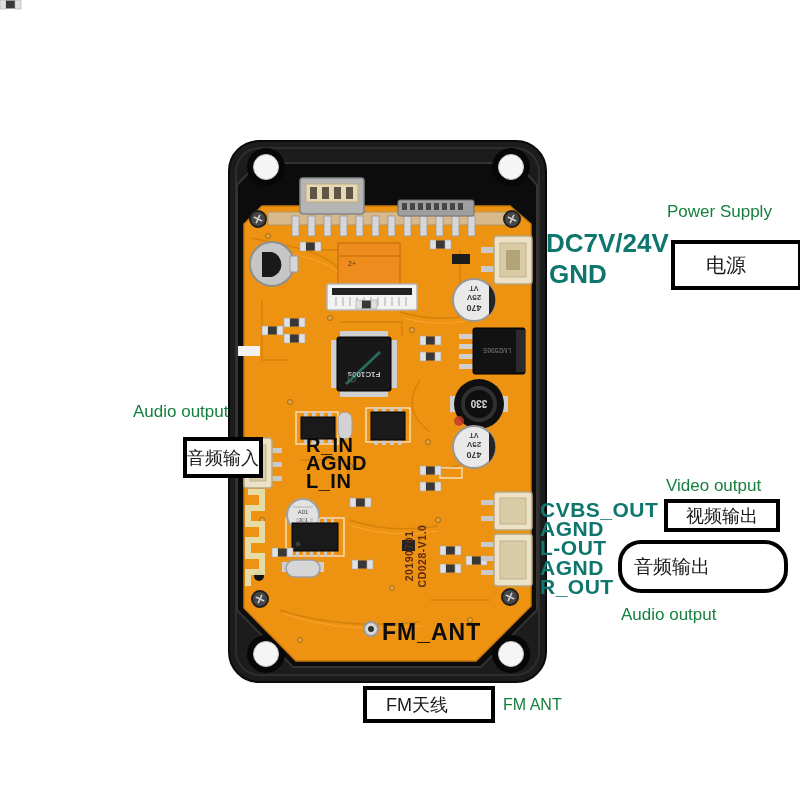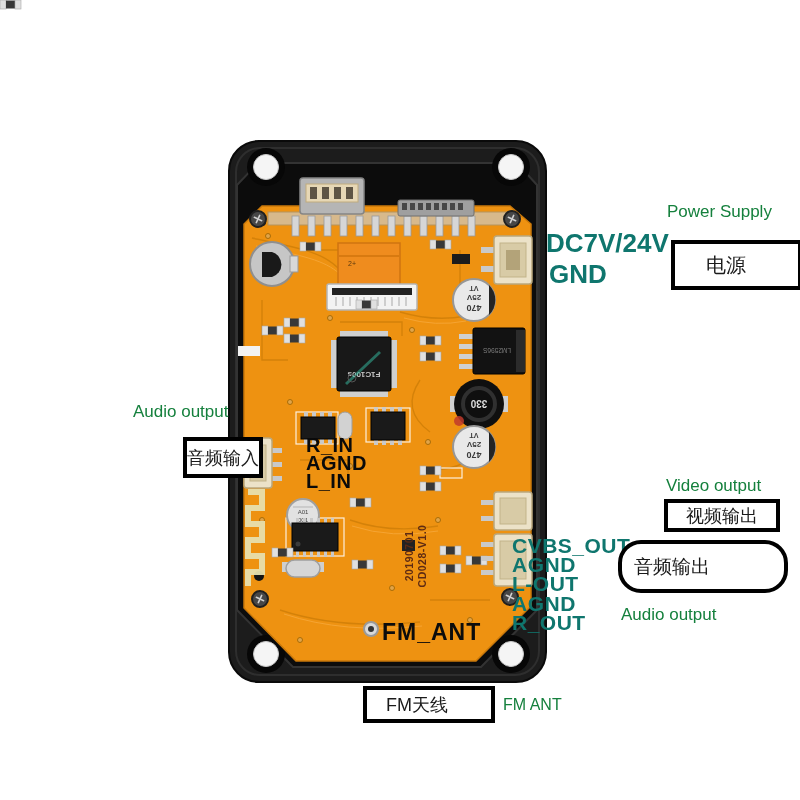--- a/index.html
+++ b/index.html
@@ -400,21 +400,21 @@
   <div class="lbl" style="left:133px;top:402px;">Audio output</div>
   <div class="box center" style="left:145px;top:437px;width:72px;height:33px;margin-left:38px;">
     <span>音频输入</span>
   </div>
 
   <div class="lbl" style="left:666px;top:476px;">Video output</div>
   <div class="box center" style="left:664px;top:499px;width:108px;height:25px;text-align:center;">
     <span>视频输出</span>
   </div>
 
-  <div class="pin pin-stack" style="left:512px;top:500px;margin-top:36px;">
+  <div class="pin pin-stack" style="left:540px;top:500px;">
     <div>CVBS_OUT</div>
     <div>AGND</div>
     <div>L-OUT</div>
     <div>AGND</div>
     <div>R_OUT</div>
   </div>
 
   <div class="box" style="left:618px;top:540px;width:162px;height:45px;border-radius:23px;">
     <span style="margin-left:12px;font-size:19px;">音频输出</span>
   </div>

